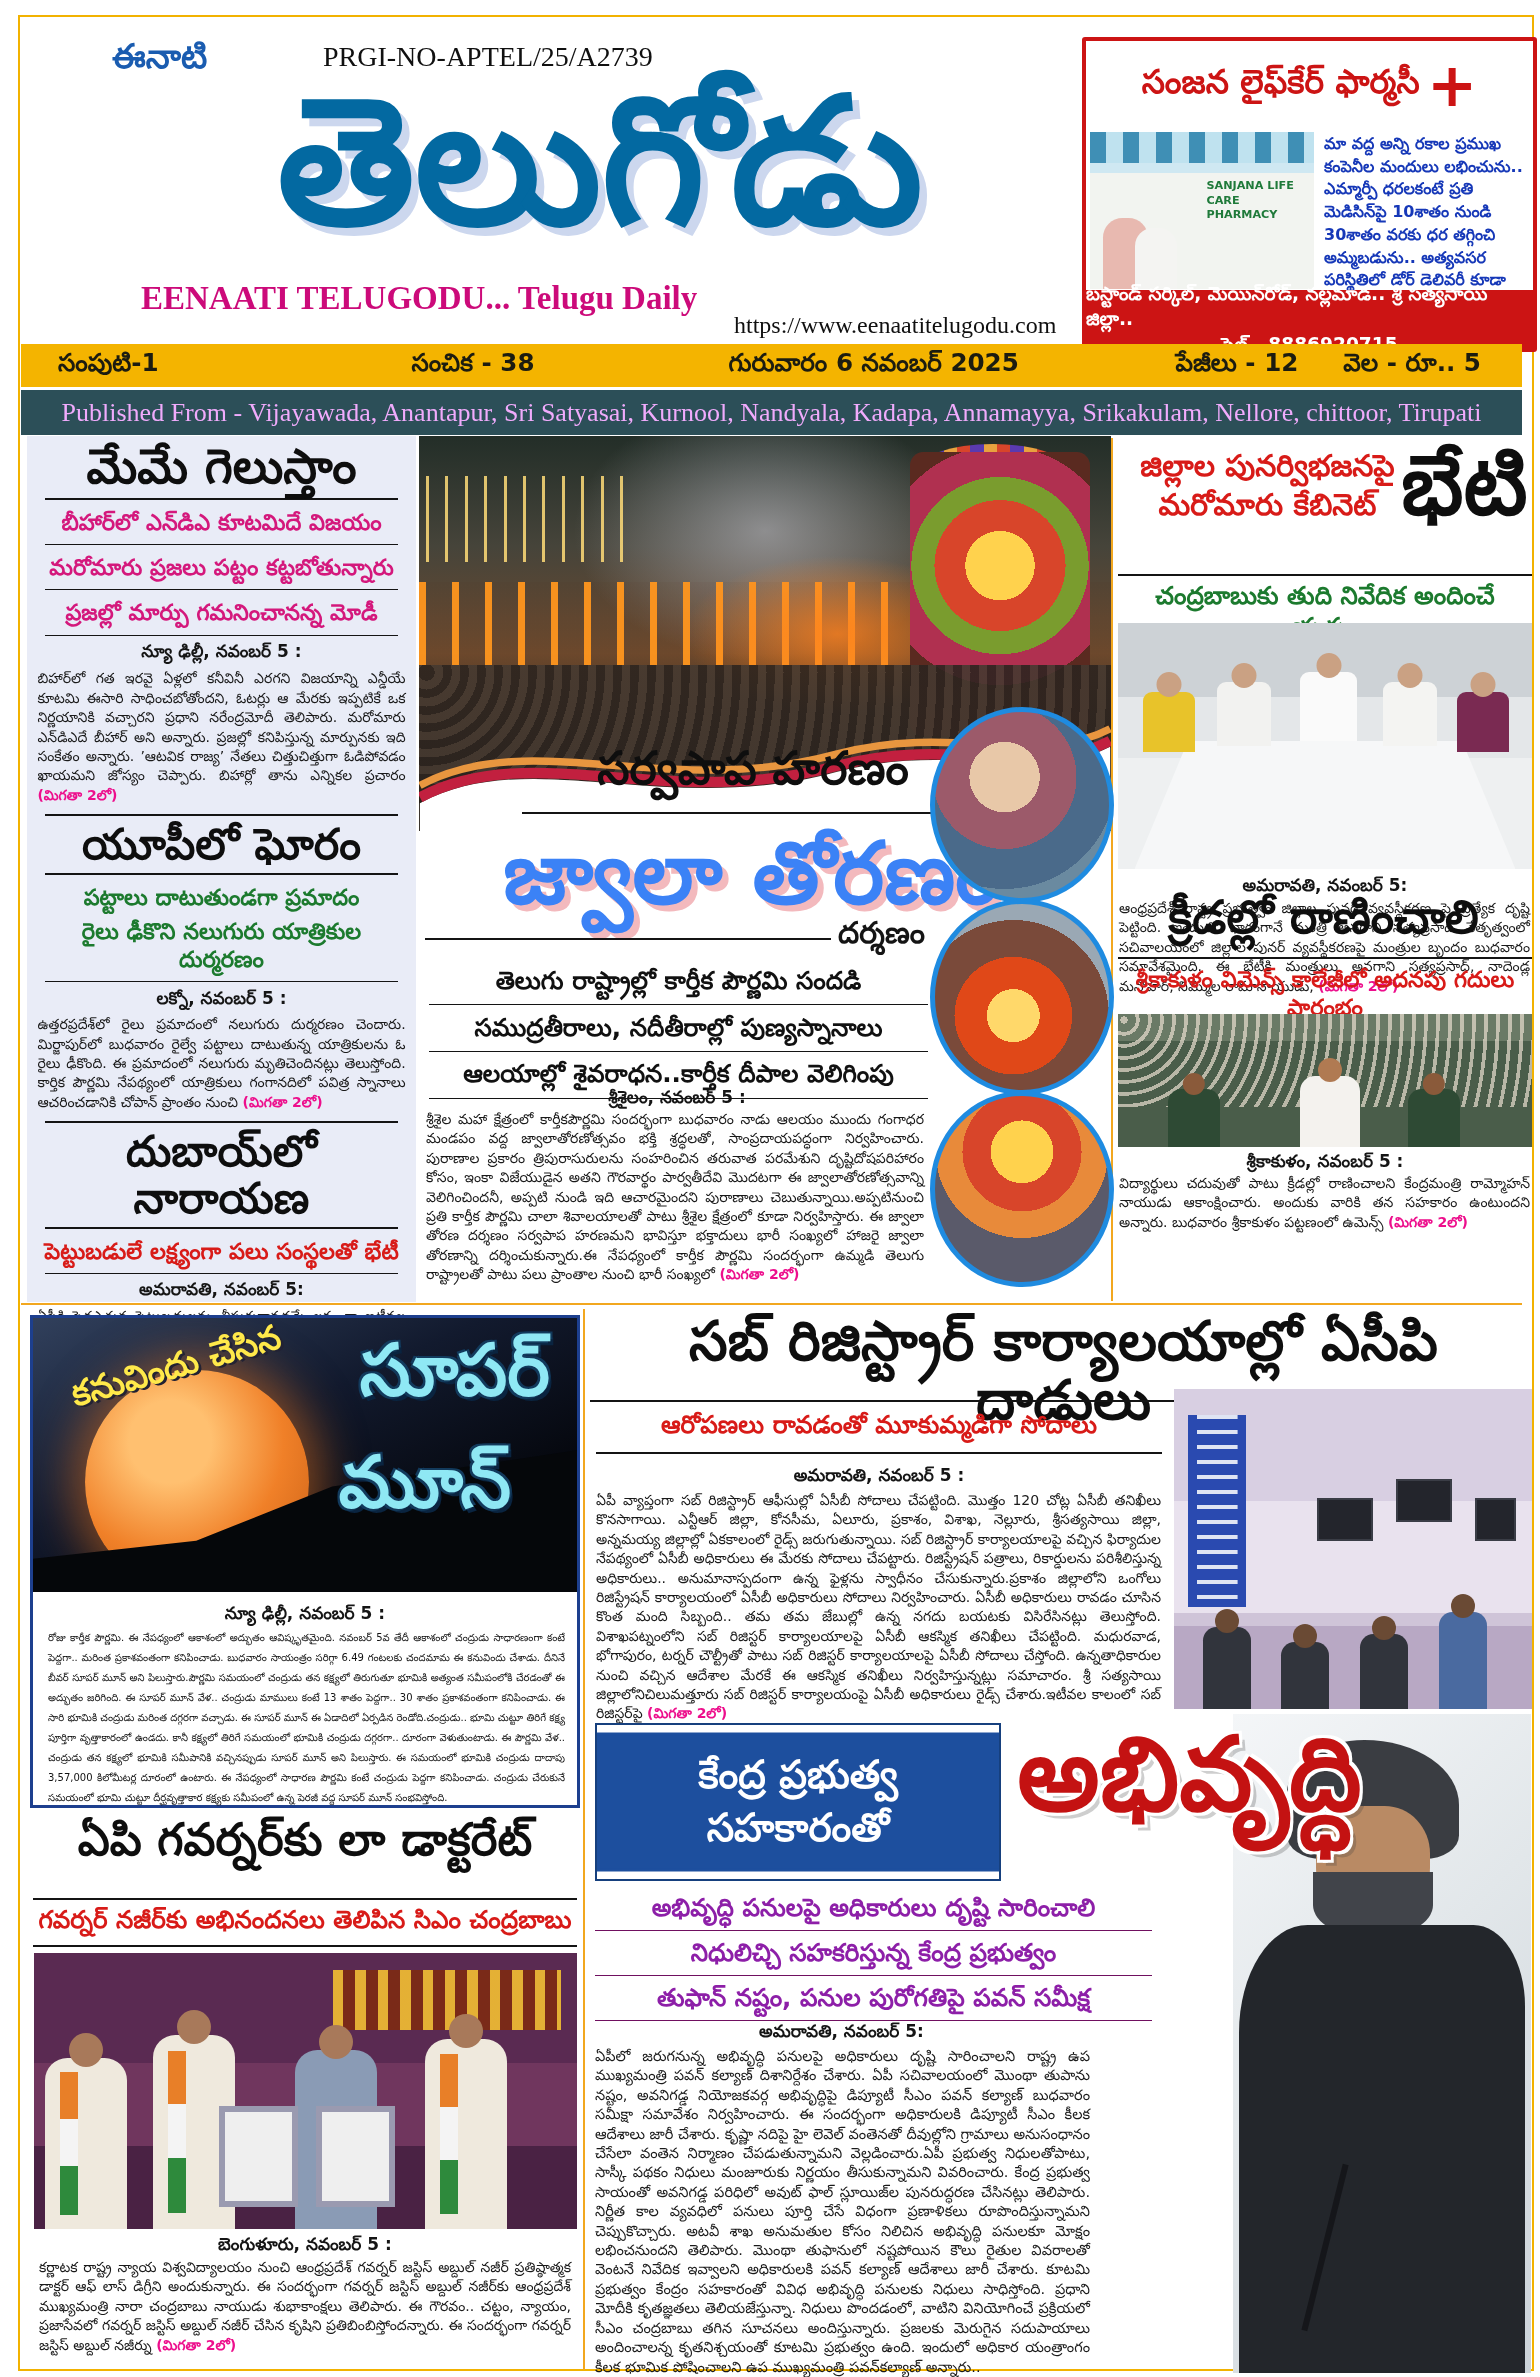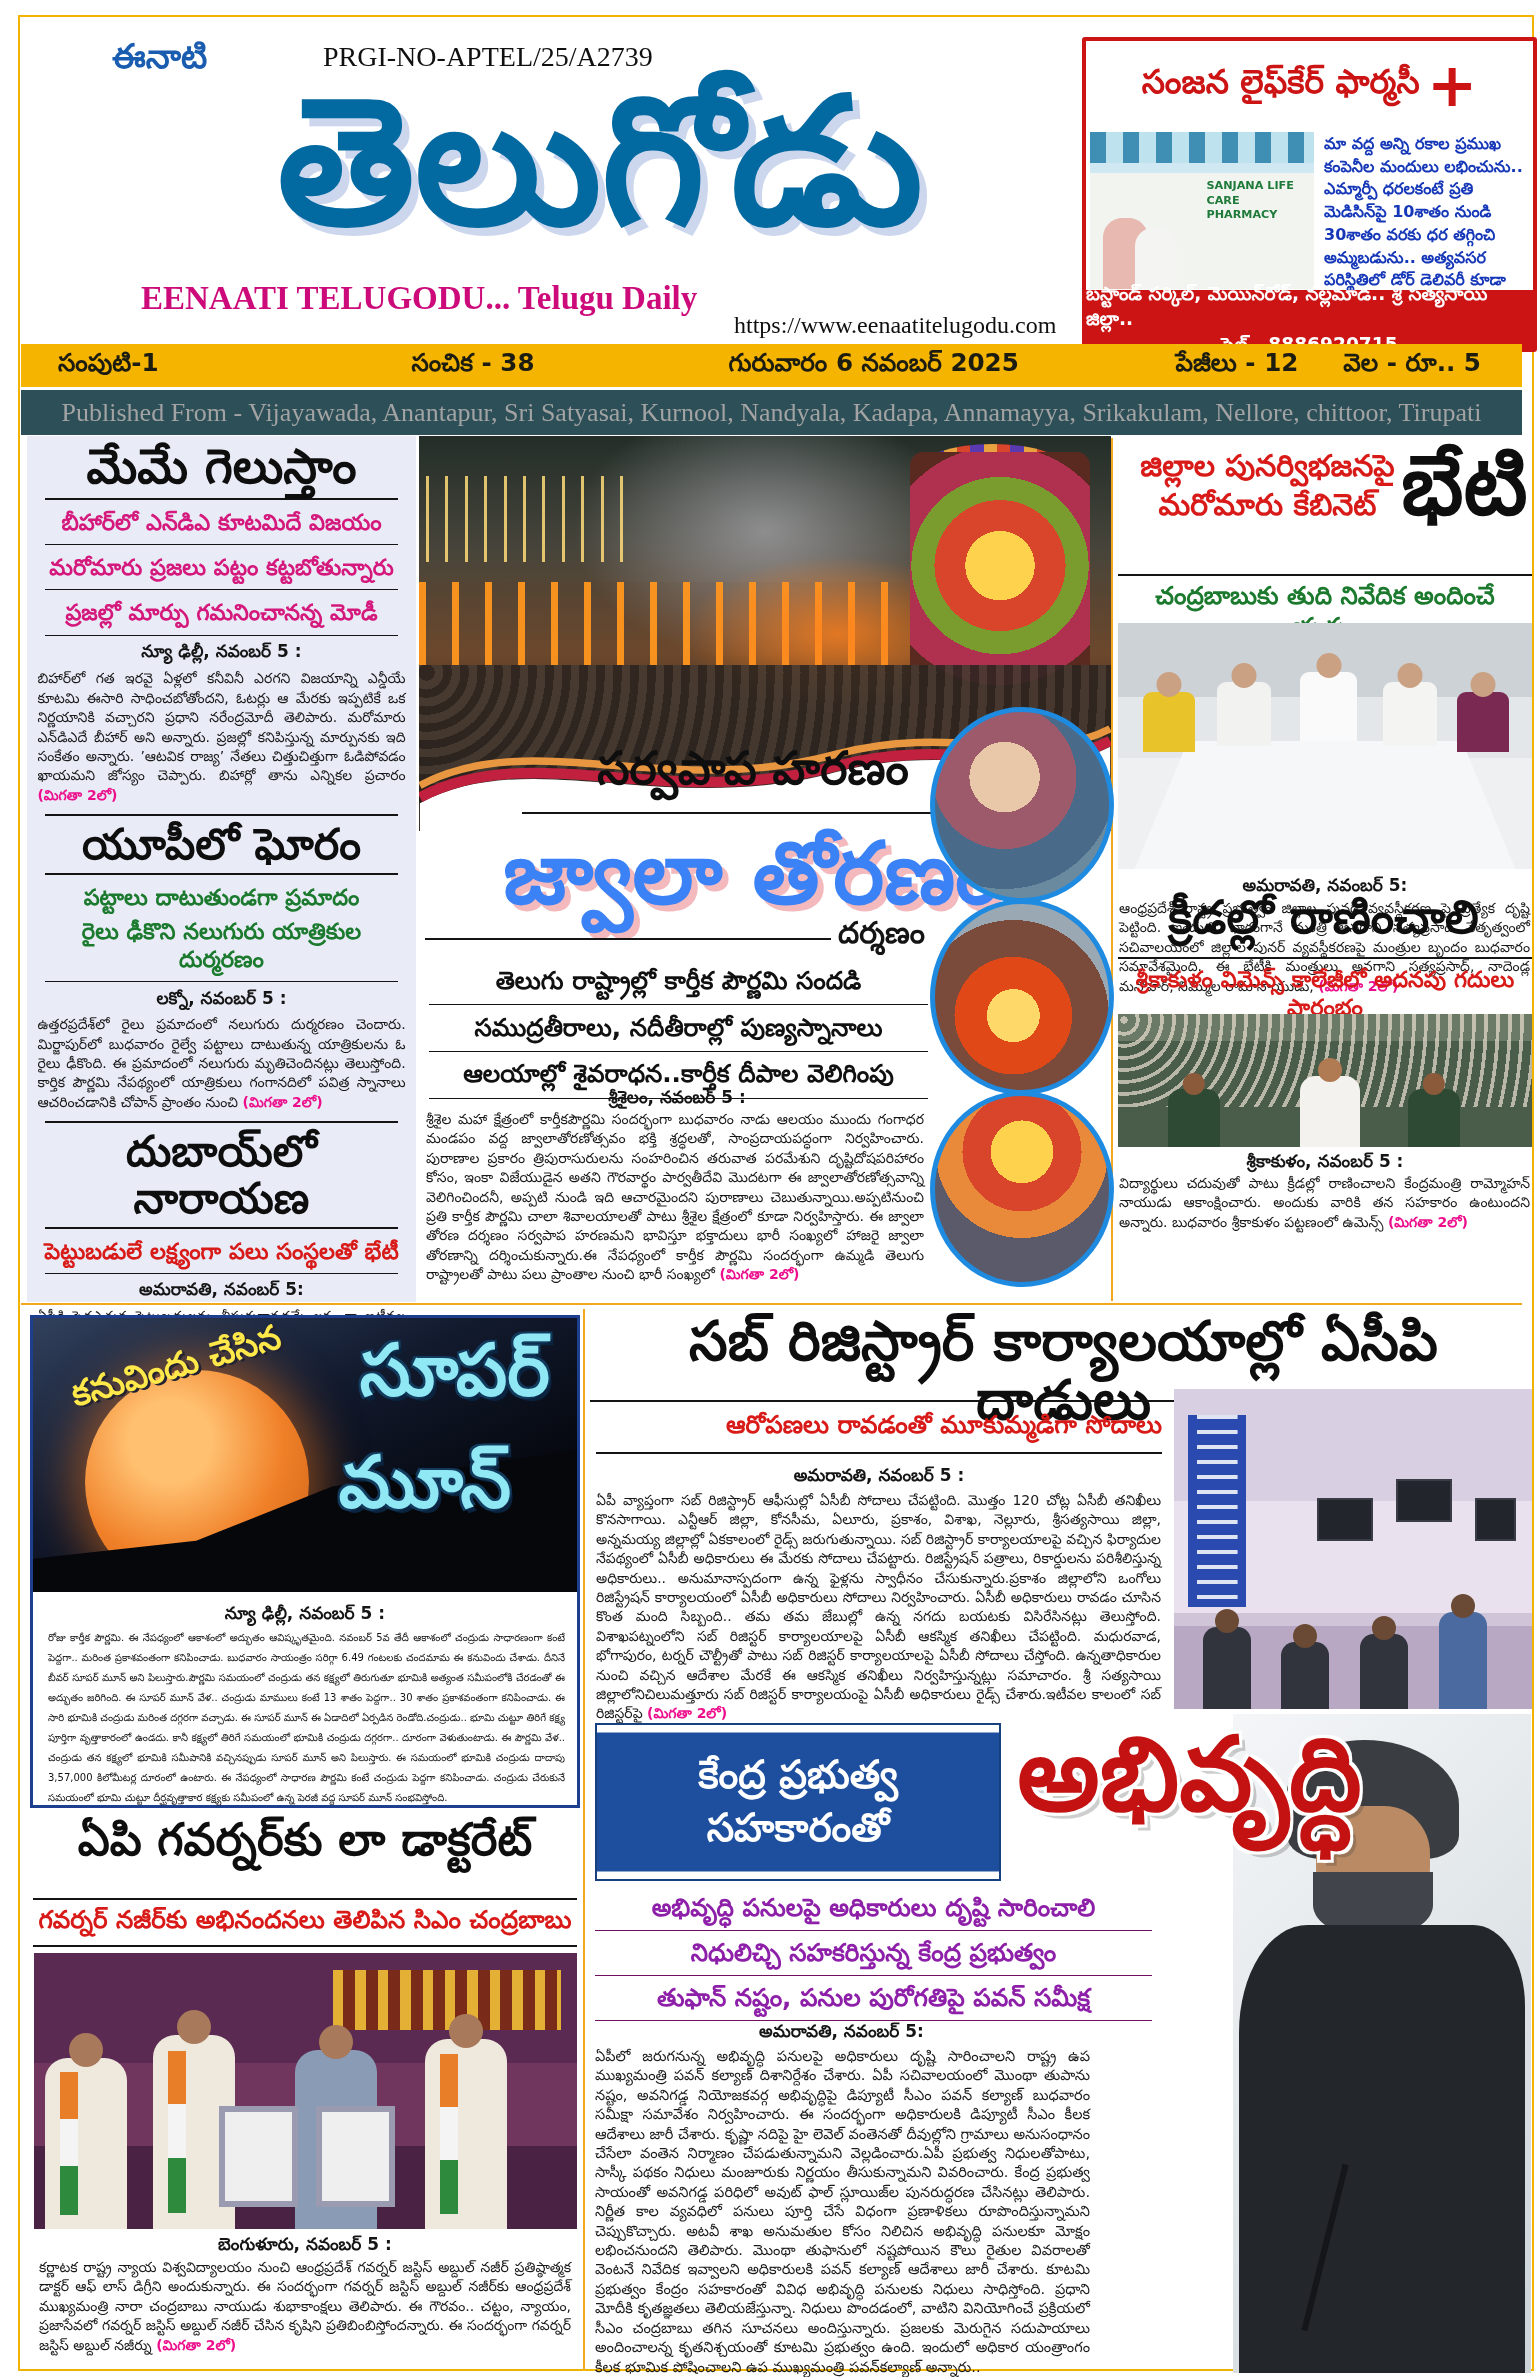--- a/index.html
+++ b/index.html
@@ -28,21 +28,21 @@
   .ad-p1{position:absolute;left:6%;bottom:0;width:45px;height:71px;border-radius:19.4px 19.4px 0 0;background:#e8b9b0;}
   .ad-p2{position:absolute;left:20%;bottom:0;width:42px;height:61px;border-radius:18px 18px 0 0;background:#f4f4f2;}
   .ad-body{position:absolute;right:6px;top:92px;width:203px;height:158px;font-size:16px;line-height:1.42;
            font-weight:700;color:#1638b8;}
   .ad-strip{position:absolute;left:0;bottom:0;width:100%;height:58px;background:#cc1414;color:#fff;
             display:flex;flex-direction:column;align-items:center;justify-content:center;font-size:18.6px;font-weight:700;line-height:1.35;}
   
   .info-bar{left:21px;top:344px;width:1501px;height:43px;background:#f4b400;display:flex;align-items:center;
             font-size:24.6px;font-weight:700;color:#1c1c10;}
   .info-bar span{white-space:nowrap;}
-  .pub-bar{left:21px;top:390px;width:1501px;height:45px;background:#2c4f58;color:#a3a3a3;display:flex;align-items:center;justify-content:center;
+  .pub-bar{left:21px;top:390px;width:1501px;height:45px;background:#2c4f58;color:#f0abfc;display:flex;align-items:center;justify-content:center;
            font-size:26px;font-family:"Liberation Serif",serif;}
   
   .hl{font-weight:900;color:#0e0e0e;text-align:center;line-height:1.08;}
   .sub{font-weight:700;text-align:center;line-height:1.25;}
   .magenta{color:#d4187c;} .green{color:#1c7a2e;} .red{color:#d81b18;} .purple{color:#8d1fa8;}
   .dateline{font-weight:700;text-align:center;font-size:17px;color:#151515;}
   .body-t{font-size:14px;line-height:19.4px;text-align:justify;color:#1a1a1a;}
   .more{color:#ed0e8c;font-weight:900;white-space:nowrap;}
   .hrule{border:none;border-top:2.2px solid #141414;margin:5.2px 7.5px;}
   .hrule.thin{border-top-width:1.5px;}
@@ -129,21 +129,21 @@
             transform:rotate(-16deg);text-shadow:2.2px 2.2px 0 #223;}
   .moon-t{position:absolute;font-weight:900;color:#8fe8f4;
             text-shadow:-2.2px -2.2px 0 #123a5c,2.2px -2.2px 0 #123a5c,-2.2px 2.2px 0 #123a5c,3px 3.7px 0 #0a2440;}
   .moon-t1{right:27px;top:10.4px;font-size:72px;}
   .moon-t2{right:66px;top:122px;font-size:72px;}
   .moon-date{position:absolute;left:0;top:285px;width:100%;}
   .moon-body{position:absolute;left:15px;top:310px;width:517px;font-size:10px;line-height:20px;text-align:justify;}
   
   .acb-hl{left:593px;top:1312px;width:941px;font-size:55px;}
   .acb-rule1{left:590px;top:1400px;width:942px;height:2.2px;background:#141414;}
-  .acb-sub{left:596px;top:1410px;width:566px;font-size:24.6px;text-align:right;}
+  .acb-sub{left:596px;top:1410px;width:566px;font-size:24.6px;}
   .acb-rule2{left:596px;top:1452px;width:566px;height:1.9px;background:#141414;}
   .acb-date{left:596px;top:1465px;width:566px;}
   .acb-body{left:596px;top:1491px;width:565px;}
   .acb-photo{left:1174px;top:1389px;width:358px;height:320px;overflow:hidden;
              background:linear-gradient(180deg,#d8cfe2 0 35%,#e9e2ee 35% 70%,#cfc4d8 70%);}
   .acb-poster{position:absolute;left:4%;top:8%;width:16%;height:60%;background:#2a4ab0;
              background-image:repeating-linear-gradient(180deg,rgba(255,255,255,.85) 0 4.5px,transparent 4.5px 15px);background-size:70% 100%;background-repeat:no-repeat;background-position:center;}
   .acb-desk{position:absolute;left:0;bottom:0;width:100%;height:26%;background:#b8a8c4;}
   .acb-mon{position:absolute;width:52px;height:39px;background:#23252c;border:2.2px solid #3a3d46;}
   .acb-per{position:absolute;bottom:0;width:48px;height:82px;border-radius:13.4px 13.4px 0 0;background:#31343c;}

